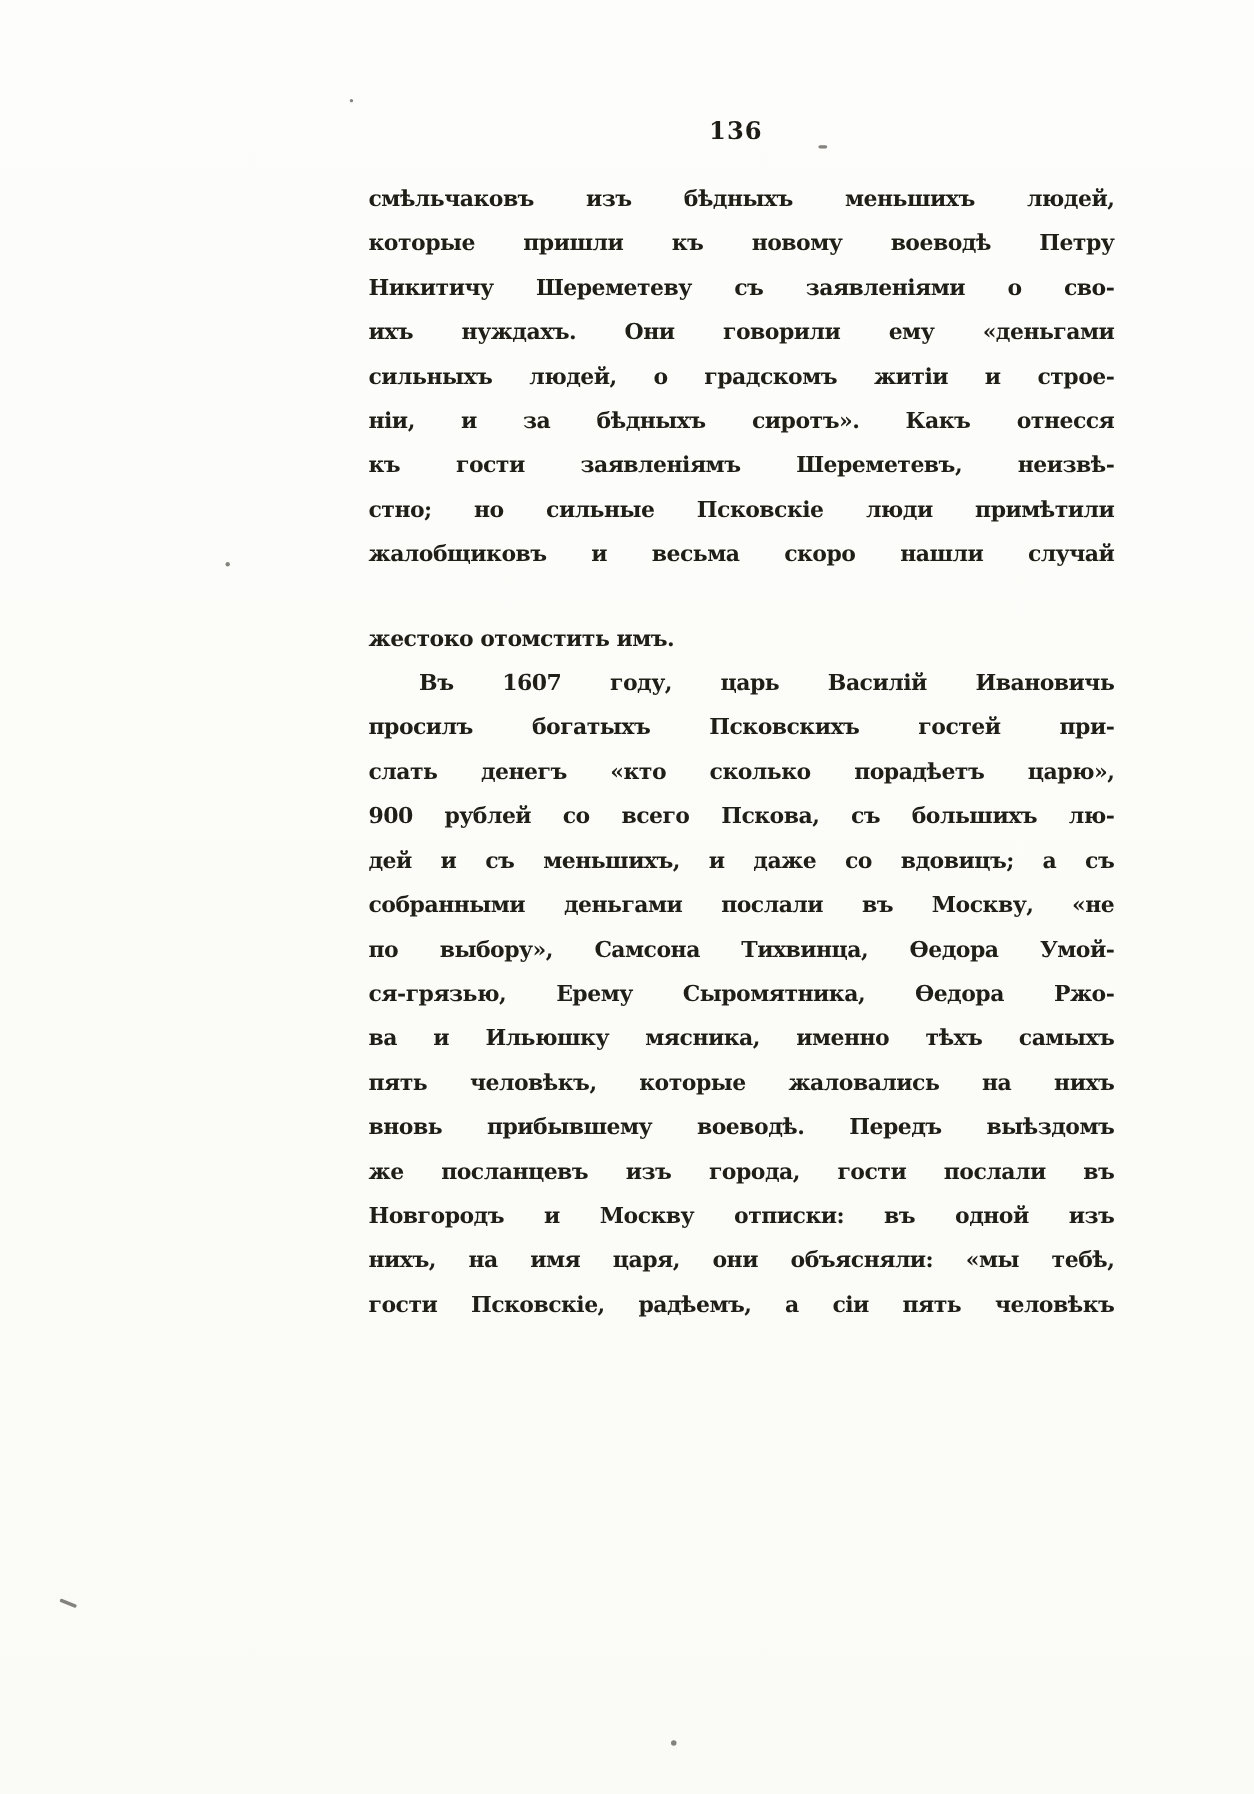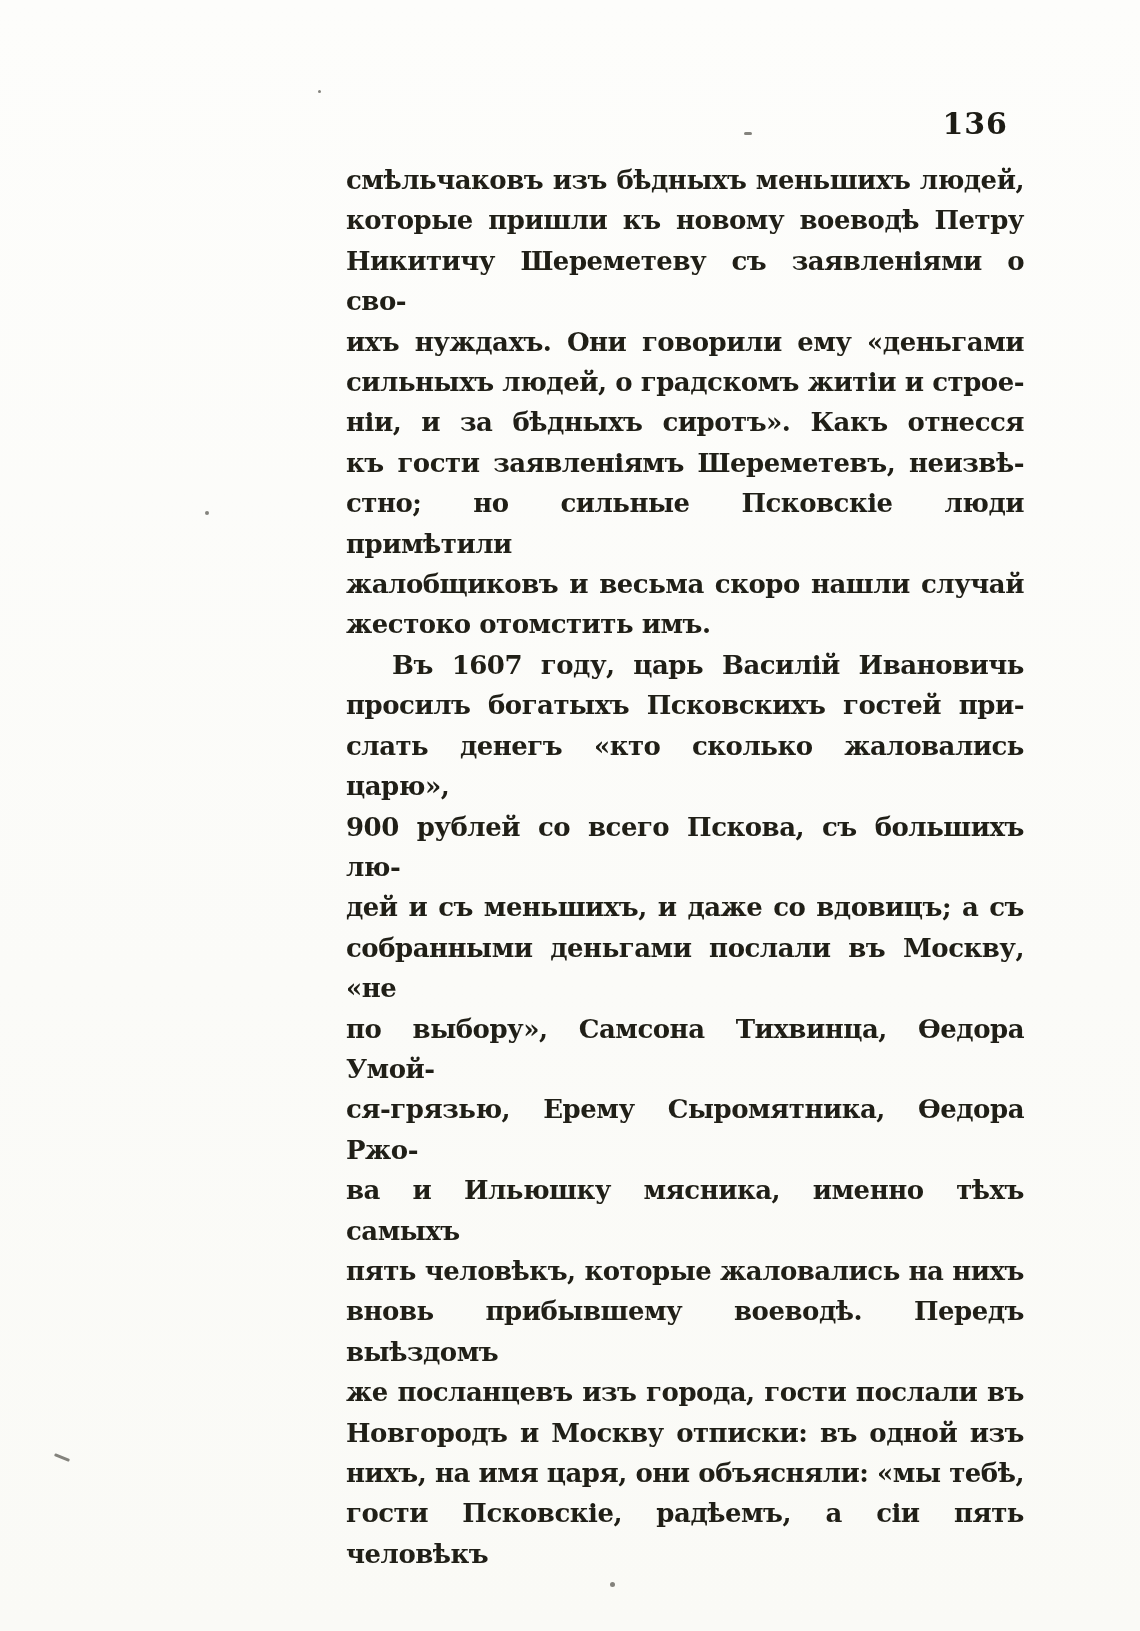--- a/index.html
+++ b/index.html
@@ -15,44 +15,45 @@
   .scan-page {
     position: absolute;
     inset: 0;
     background: linear-gradient(180deg, #fdfdfb 0%, #fbfbf8 60%, #fafaf6 100%);
   }
   .page-number {
     position: absolute;
     top: 106px;
     left: 330px;
     width: 678px;
-    text-align: right;
-    font-size: 30px;
+    text-align: center;
+    font-size: 22px;
     font-weight: bold;
     letter-spacing: 1px;
     color: #1d1c15;
   }
   .text-block {
     position: absolute;
     top: 160px;
-    left: 346px;
+    left: 335px;
     width: 678px;
-    font-size: 26px;
+    font-size: 20px;
     font-weight: bold;
     letter-spacing: -0.5px;
     color: #201f17;
   }
   .line {
     line-height: 40.4px;
     min-height: 40.4px;
     text-align: justify;
     text-align-last: justify;
   }
   .line.flush {
     text-align-last: left;
+    margin-top: 36px;
   }
   .line.indent {
     padding-left: 46px;
   }
   .speck {
     position: absolute;
     background: #44423a;
     border-radius: 50%;
     opacity: 0.65;
   }
@@ -76,21 +77,21 @@
       <div class="line">Никитичу Шереметеву съ заявленіями о сво-</div>
       <div class="line">ихъ нуждахъ. Они говорили ему «деньгами</div>
       <div class="line">сильныхъ людей, о градскомъ житіи и строе-</div>
       <div class="line">ніи, и за бѣдныхъ сиротъ». Какъ отнесся</div>
       <div class="line">къ гости заявленіямъ Шереметевъ, неизвѣ-</div>
       <div class="line">стно; но сильные Псковскіе люди примѣтили</div>
       <div class="line">жалобщиковъ и весьма скоро нашли случай</div>
       <div class="line flush">жестоко отомстить имъ.</div>
       <div class="line indent">Въ 1607 году, царь Василій Ивановичь</div>
       <div class="line">просилъ богатыхъ Псковскихъ гостей при-</div>
-      <div class="line">слать денегъ «кто сколько жаловались царю»,</div>
+      <div class="line">слать денегъ «кто сколько порадѣетъ царю»,</div>
       <div class="line">900 рублей со всего Пскова, съ большихъ лю-</div>
       <div class="line">дей и съ меньшихъ, и даже со вдовицъ; а съ</div>
       <div class="line">собранными деньгами послали въ Москву, «не</div>
       <div class="line">по выбору», Самсона Тихвинца, Ѳедора Умой-</div>
       <div class="line">ся-грязью, Ерему Сыромятника, Ѳедора Ржо-</div>
       <div class="line">ва и Ильюшку мясника, именно тѣхъ самыхъ</div>
       <div class="line">пять человѣкъ, которые жаловались на нихъ</div>
       <div class="line">вновь прибывшему воеводѣ. Передъ выѣздомъ</div>
       <div class="line">же посланцевъ изъ города, гости послали въ</div>
       <div class="line">Новгородъ и Москву отписки: въ одной изъ</div>

